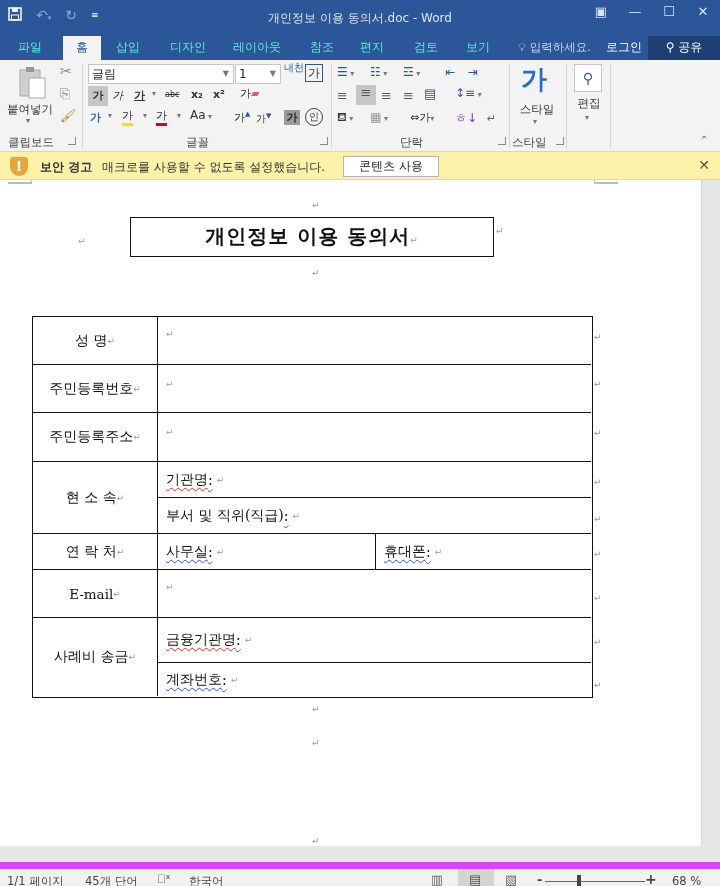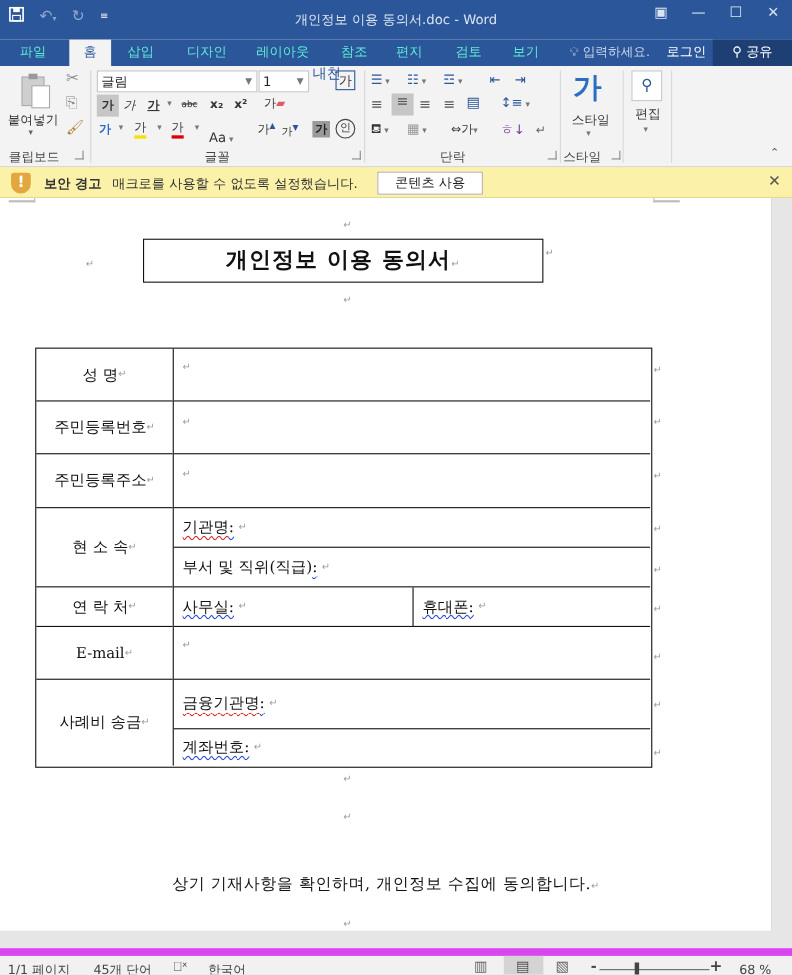--- a/index.html
+++ b/index.html
@@ -128,39 +128,39 @@
   <div class="group-label" style="left:8px">클립보드</div>
   <div class="launcher" style="left:68px"></div>
   <div class="vsep" style="left:82px"></div>
 
   <div class="combo" style="left:88px;top:4px;width:146px">
     <span>글림</span><span class="arrow">▼</span>
   </div>
   <div class="combo" style="left:235px;top:4px;width:46px">
     <span>1</span><span class="arrow">▼</span>
   </div>
-  <div class="rb" style="left:284px;top:3px;font-size:13px;line-height:9px;color:#2b579a"><span>내천</span></div>
+  <div class="rb" style="left:284px;top:3px;font-size:10px;line-height:9px;color:#2b579a"><span>내천</span></div>
   <div class="rb" style="left:305px;top:4px;width:18px;height:18px;border:1px solid #2b579a;font-size:12px;line-height:16px">가</div>
 
   <div class="rb sel" style="left:88px;top:26px;width:20px;height:20px;line-height:20px;font-weight:bold">가</div>
   <div class="rb" style="left:112px;top:28px;font-style:italic">가</div>
   <div class="rb" style="left:134px;top:28px;text-decoration:underline;font-weight:bold">가</div>
   <div class="rb" style="left:152px;top:29px;font-size:8px;color:#777">▾</div>
   <div class="rb" style="left:165px;top:30px;font-size:8px;text-decoration:line-through">abc</div>
   <div class="rb" style="left:191px;top:28px;font-weight:bold">x₂</div>
   <div class="rb" style="left:213px;top:28px;font-weight:bold">x²</div>
   <div class="rb" style="left:240px;top:26px;font-size:11px">가<span style="color:#e05a6a">▰</span></div>
 
   <div class="rb" style="left:90px;top:50px;color:#2b6cc4;font-weight:bold">가</div>
   <div class="rb" style="left:108px;top:51px;font-size:8px;color:#777">▾</div>
   <div class="rb" style="left:122px;top:48px;border-bottom:3px solid #f4e200">가</div>
   <div class="rb" style="left:143px;top:51px;font-size:8px;color:#777">▾</div>
   <div class="rb" style="left:156px;top:48px;border-bottom:3px solid #e00000">가</div>
   <div class="rb" style="left:177px;top:51px;font-size:8px;color:#777">▾</div>
-  <div class="rb" style="left:190px;top:58px;font-size:12px"><span>Aa</span><span style="font-size:8px;color:#777"> ▾</span></div>
+  <div class="rb" style="left:190px;top:48px;font-size:12px"><span>Aa</span><span style="font-size:8px;color:#777"> ▾</span></div>
   <div class="rb" style="left:234px;top:50px"><span>가</span><sup style="color:#2b579a;font-size:7px">▲</sup></div>
   <div class="rb" style="left:256px;top:52px;font-size:10px"><span>가</span><sup style="color:#2b579a;font-size:7px">▼</sup></div>
   <div class="rb" style="left:284px;top:50px;background:#9a9a9a;color:#222;width:16px;font-weight:bold">가</div>
   <div class="rb" style="left:305px;top:48px;width:18px;height:18px;border:1px solid #444;border-radius:50%;font-size:10px;line-height:16px">인</div>
   <div class="group-label" style="left:186px">글꼴</div>
   <div class="launcher" style="left:320px"></div>
   <div class="vsep" style="left:331px"></div>
 
   <div class="rb" style="left:337px;top:5px;font-size:12px;color:#2b579a">☰<span style="font-size:8px;color:#777"> ▾</span></div>
   <div class="rb" style="left:370px;top:5px;font-size:12px;color:#2b579a">☷<span style="font-size:8px;color:#777"> ▾</span></div>
@@ -304,21 +304,20 @@
     <div class="pm" style="left:594px;top:248px">↵</div>
     <div class="pm" style="left:594px;top:297px">↵</div>
     <div class="pm" style="left:594px;top:334px">↵</div>
     <div class="pm" style="left:594px;top:369px">↵</div>
     <div class="pm" style="left:594px;top:413px">↵</div>
     <div class="pm" style="left:594px;top:457px">↵</div>
     <div class="pm" style="left:594px;top:500px">↵</div>
 
     <div class="pm" style="left:312px;top:524px">↵</div>
     <div class="pm" style="left:312px;top:558px">↵</div>
-    <div class="note" style="top:614px"><span>상기 기재사항을 확인하며, 개인정보 수집에 동의합니다.</span><span class="pm" style="position:static">↵</span></div>
     <div class="pm" style="left:312px;top:656px">↵</div>
   </div>
   <div style="position:absolute;left:703px;top:0;width:17px;height:682px;background:#e6e6e6;"></div>
 </div>
 
 <div class="statusbar">
   <span style="left:7px">1/1 페이지</span>
   <span style="left:85px">45개 단어</span>
   <span style="left:158px;top:3px;font-size:12px">⎕ˣ</span>
   <span style="left:189px">한국어</span>

